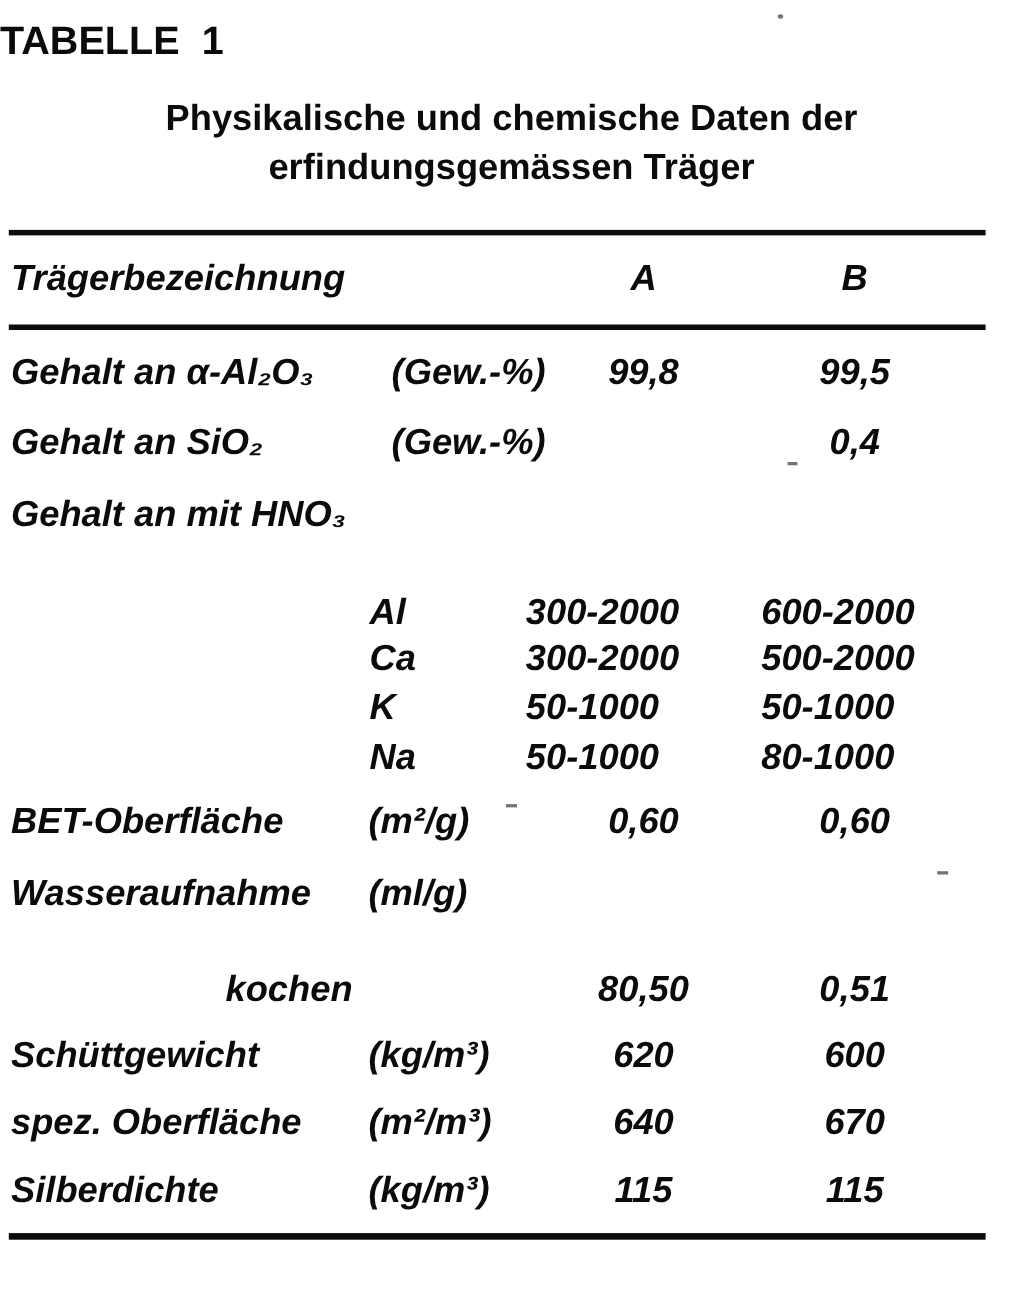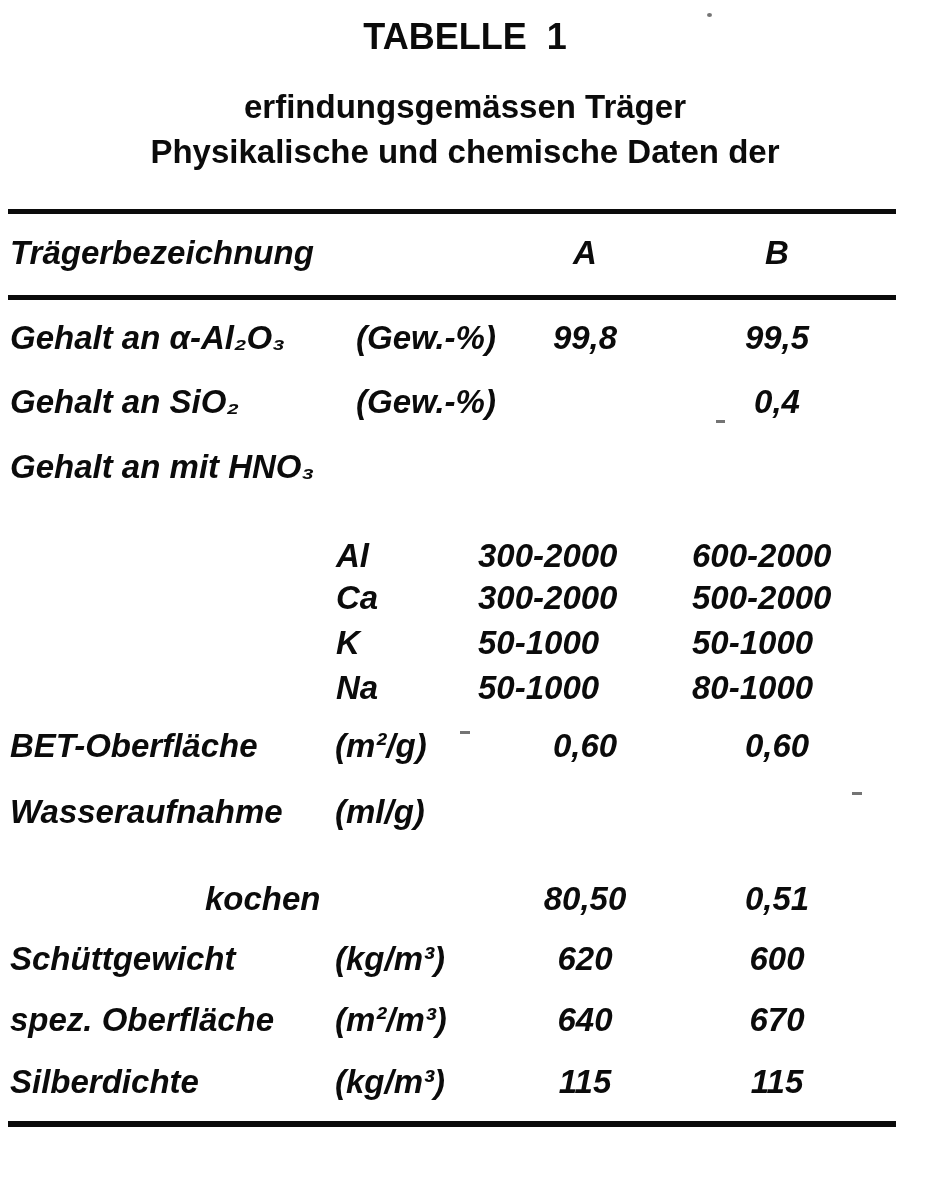--- a/index.html
+++ b/index.html
@@ -9,21 +9,21 @@
     height: 1185px;
     background: #ffffff;
     font-family: "Liberation Sans", "DejaVu Sans", sans-serif;
     font-weight: 700;
     color: #0b0b0b;
     overflow: hidden;
   }
   .doc-title {
     position: absolute;
     top: 16px; left: 0; width: 930px;
-    text-align: center;
+    text-align: left;
     font-size: 36px;
     white-space: pre;
   }
   .doc-subtitle {
     position: absolute;
     top: 84px; left: 0; width: 930px;
     text-align: center;
     font-size: 33px;
     line-height: 45px;
   }
@@ -58,22 +58,22 @@
   }
 </style>
 </head>
 <body>
 
 <div class="page">
 
   <div class="doc-title">TABELLE  1</div>
 
   <div class="doc-subtitle">
+    <div>Physikalische und chemische Daten der</div>
     <div>erfindungsgemässen Träger</div>
-    <div>Physikalische und chemische Daten der</div>
   </div>
 
   <div class="rule rule-top"></div>
 
   <div class="row" style="top:233px">
     <span class="c-label">Trägerbezeichnung</span>
     <span class="c-a-center">A</span>
     <span class="c-b-center">B</span>
   </div>
 

